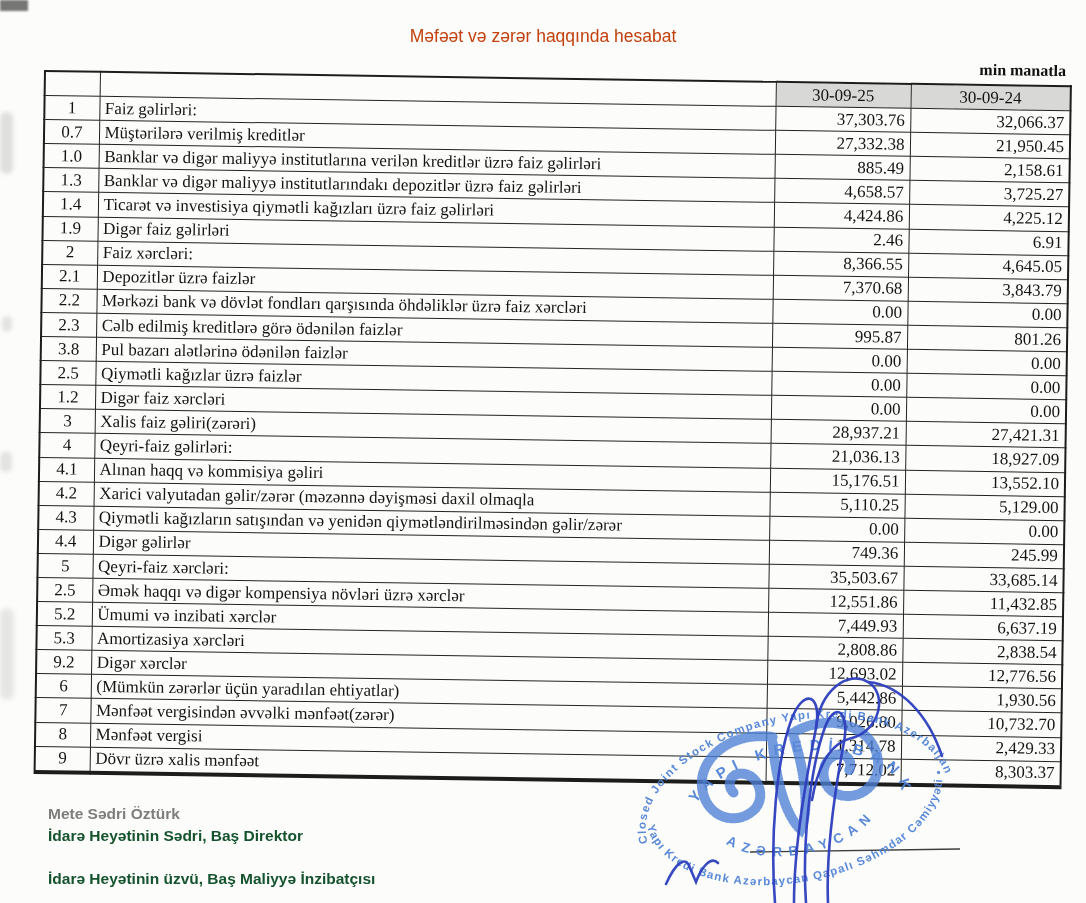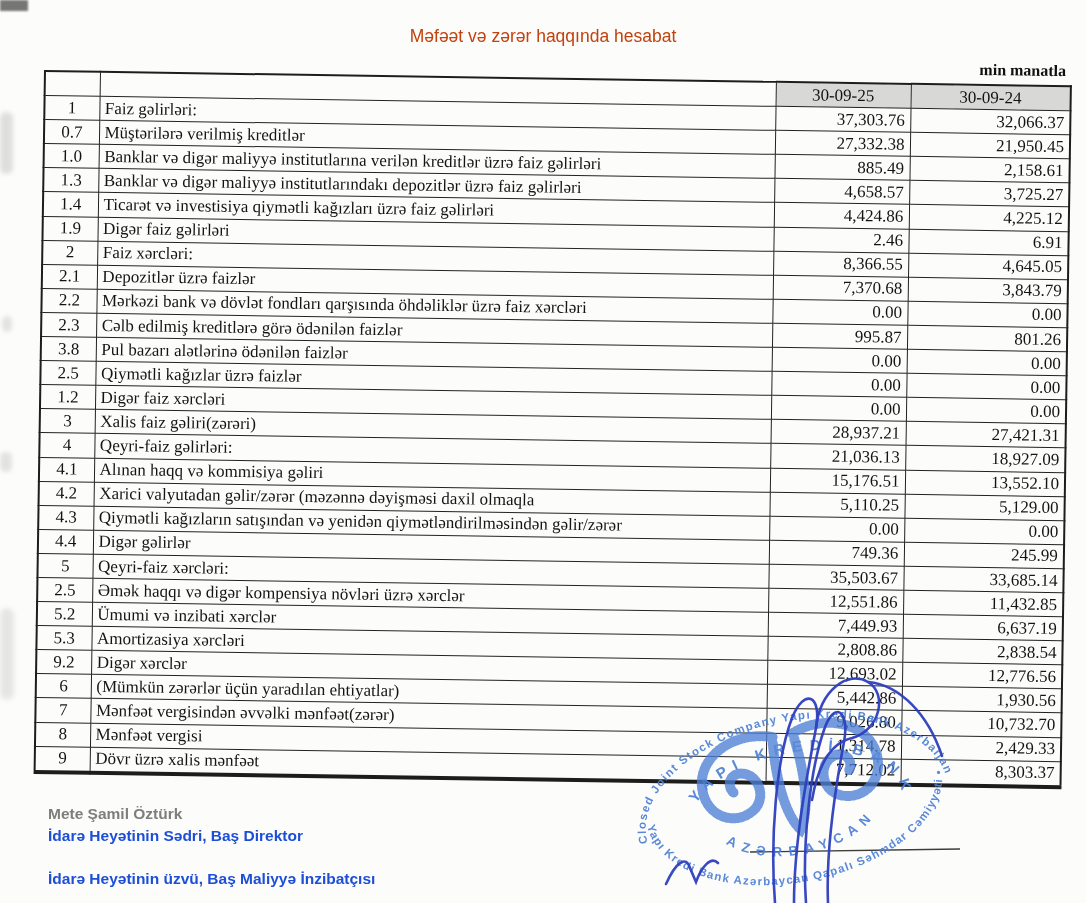--- a/index.html
+++ b/index.html
@@ -17,21 +17,21 @@
         font-family:"Liberation Serif",serif;font-size:17px;font-weight:normal;color:#141412;
         line-height:1.05;padding:0 5px;white-space:nowrap;overflow:hidden;}
   th.date{background:#d8d8d7;text-align:center;font-weight:bold;font-size:16.5px;}
   .c-no{text-align:center;padding:0 2px;}
   .c-label{text-align:left;}
   .c-val{text-align:right;padding-right:6px;}
   .b{font-weight:bold;}
   .sig{position:absolute;left:48px;z-index:1;font-family:"Liberation Sans",sans-serif;
         font-weight:bold;font-size:15.5px;line-height:1.45;}
   .sig .nm{color:#7e7e7c;}
-  .sig .tl{color:#1d4ed8;}
+  .sig .tl{color:#14532d;}
   .stamp-svg{position:absolute;left:580px;top:630px;z-index:2;pointer-events:none;}
   .stamp-txt{font-family:"Liberation Sans",sans-serif;font-weight:bold;fill:#4d80d6;}
   .artifact{position:absolute;pointer-events:none;}
 </style>
 </head>
 <body>
 
 <div class="page">
 
   <div class="artifact" style="left:0;top:0;width:28px;height:11px;background:#4a4a48;opacity:.75;filter:blur(1px);"></div>
@@ -226,21 +226,21 @@
             <td class="c-no b">9</td>
             <td class="c-label b">Dövr üzrə xalis mənfəət</td>
             <td class="c-val b">7,712.02</td>
             <td class="c-val b">8,303.37</td>
           </tr>
         </tbody>
     </table>
   </div>
 
   <div class="sig" style="top:803px;">
-    <div class="nm">Mete Şamil Öztürk</div>
+    <div class="nm">Mete Sədri Öztürk</div>
     <div class="tl">İdarə Heyətinin Sədri, Baş Direktor</div>
   </div>
   <div class="sig" style="top:868px;">
     <div class="tl">İdarə Heyətinin üzvü, Baş Maliyyə İnzibatçısı</div>
   </div>
 
   <svg class="stamp-svg" width="440" height="273" viewBox="0 0 440 273">
     <defs>
       <path id="arcOT" d="M -153,10 A 153,89 0 0 1 153,10"></path>
       <path id="arcOB" d="M -150,-4 A 150,86 0 0 0 150,-4"></path>

